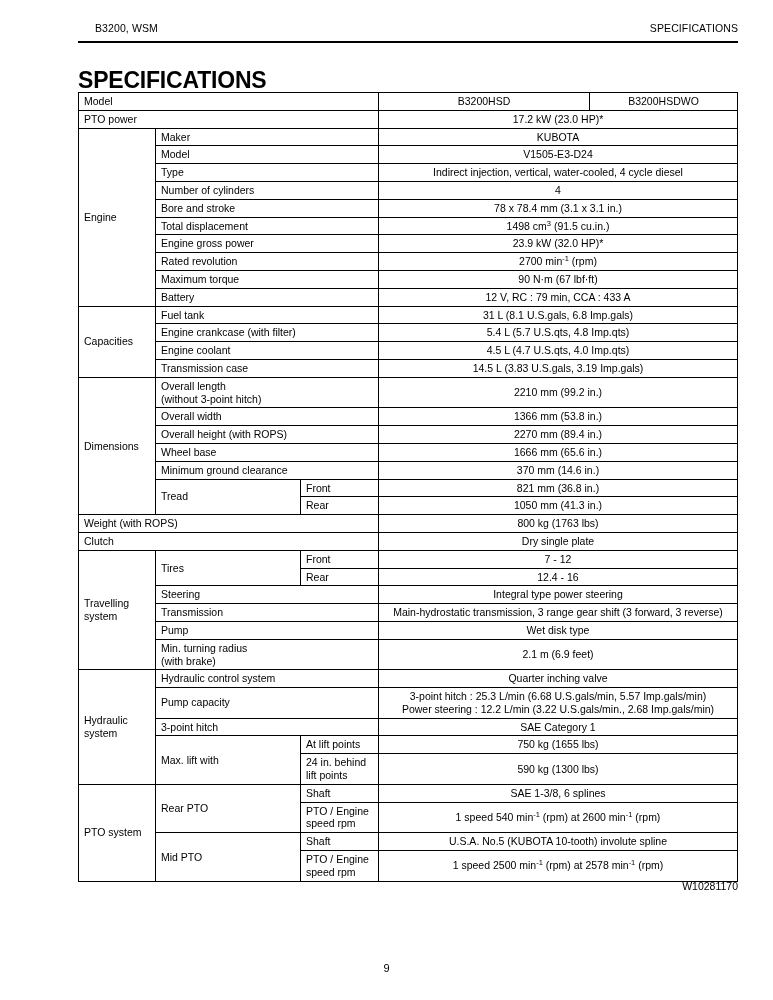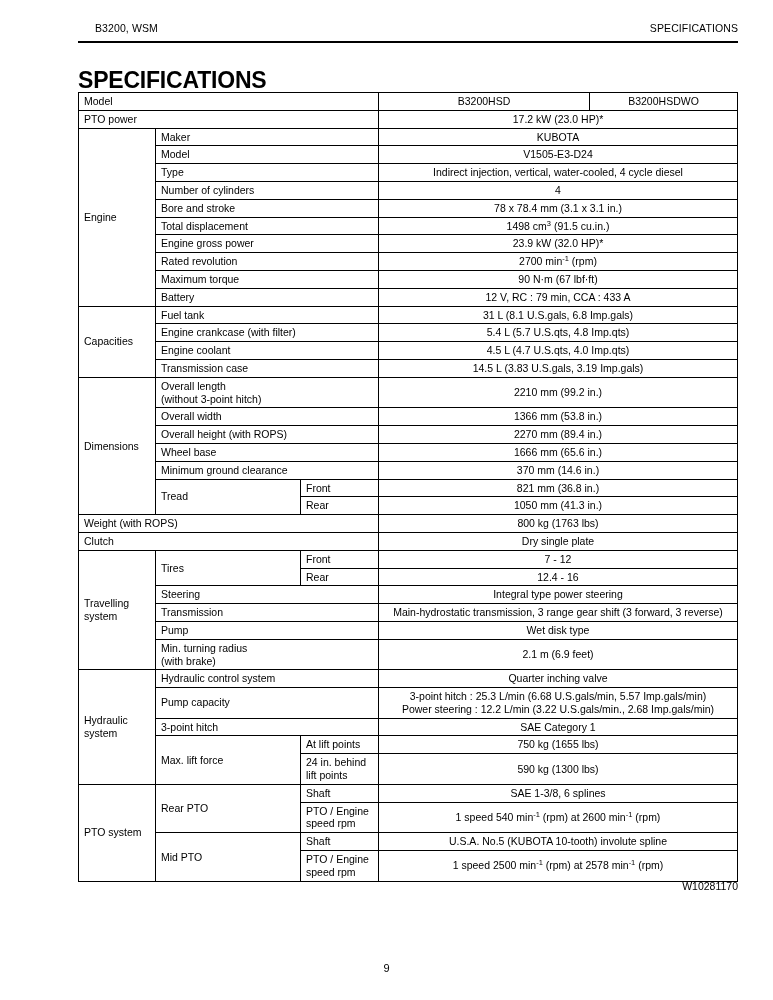--- a/index.html
+++ b/index.html
@@ -304,21 +304,21 @@
           <td class="val two-line" colspan="2">
             <div>3-point hitch : 25.3 L/min (6.68 U.S.gals/min, 5.57 Imp.gals/min)</div>
             <div>Power steering : 12.2 L/min (3.22 U.S.gals/min., 2.68 Imp.gals/min)</div>
           </td>
         </tr>
         <tr class="row">
           <td class="lbl" colspan="2">3-point hitch</td>
           <td class="val" colspan="2">SAE Category 1</td>
         </tr>
         <tr class="row">
-          <td class="sub lbl" rowspan="2">Max. lift force</td>
+          <td class="sub lbl" rowspan="2">Max. lift with</td>
           <td class="sub2 lbl">At lift points</td>
           <td class="val" colspan="2">750 kg (1655 lbs)</td>
         </tr>
         <tr class="tall">
           <td class="sub2 lbl two-line">
             <div>24 in. behind</div>
             <div>lift points</div>
           </td>
           <td class="val" colspan="2">590 kg (1300 lbs)</td>
         </tr>

